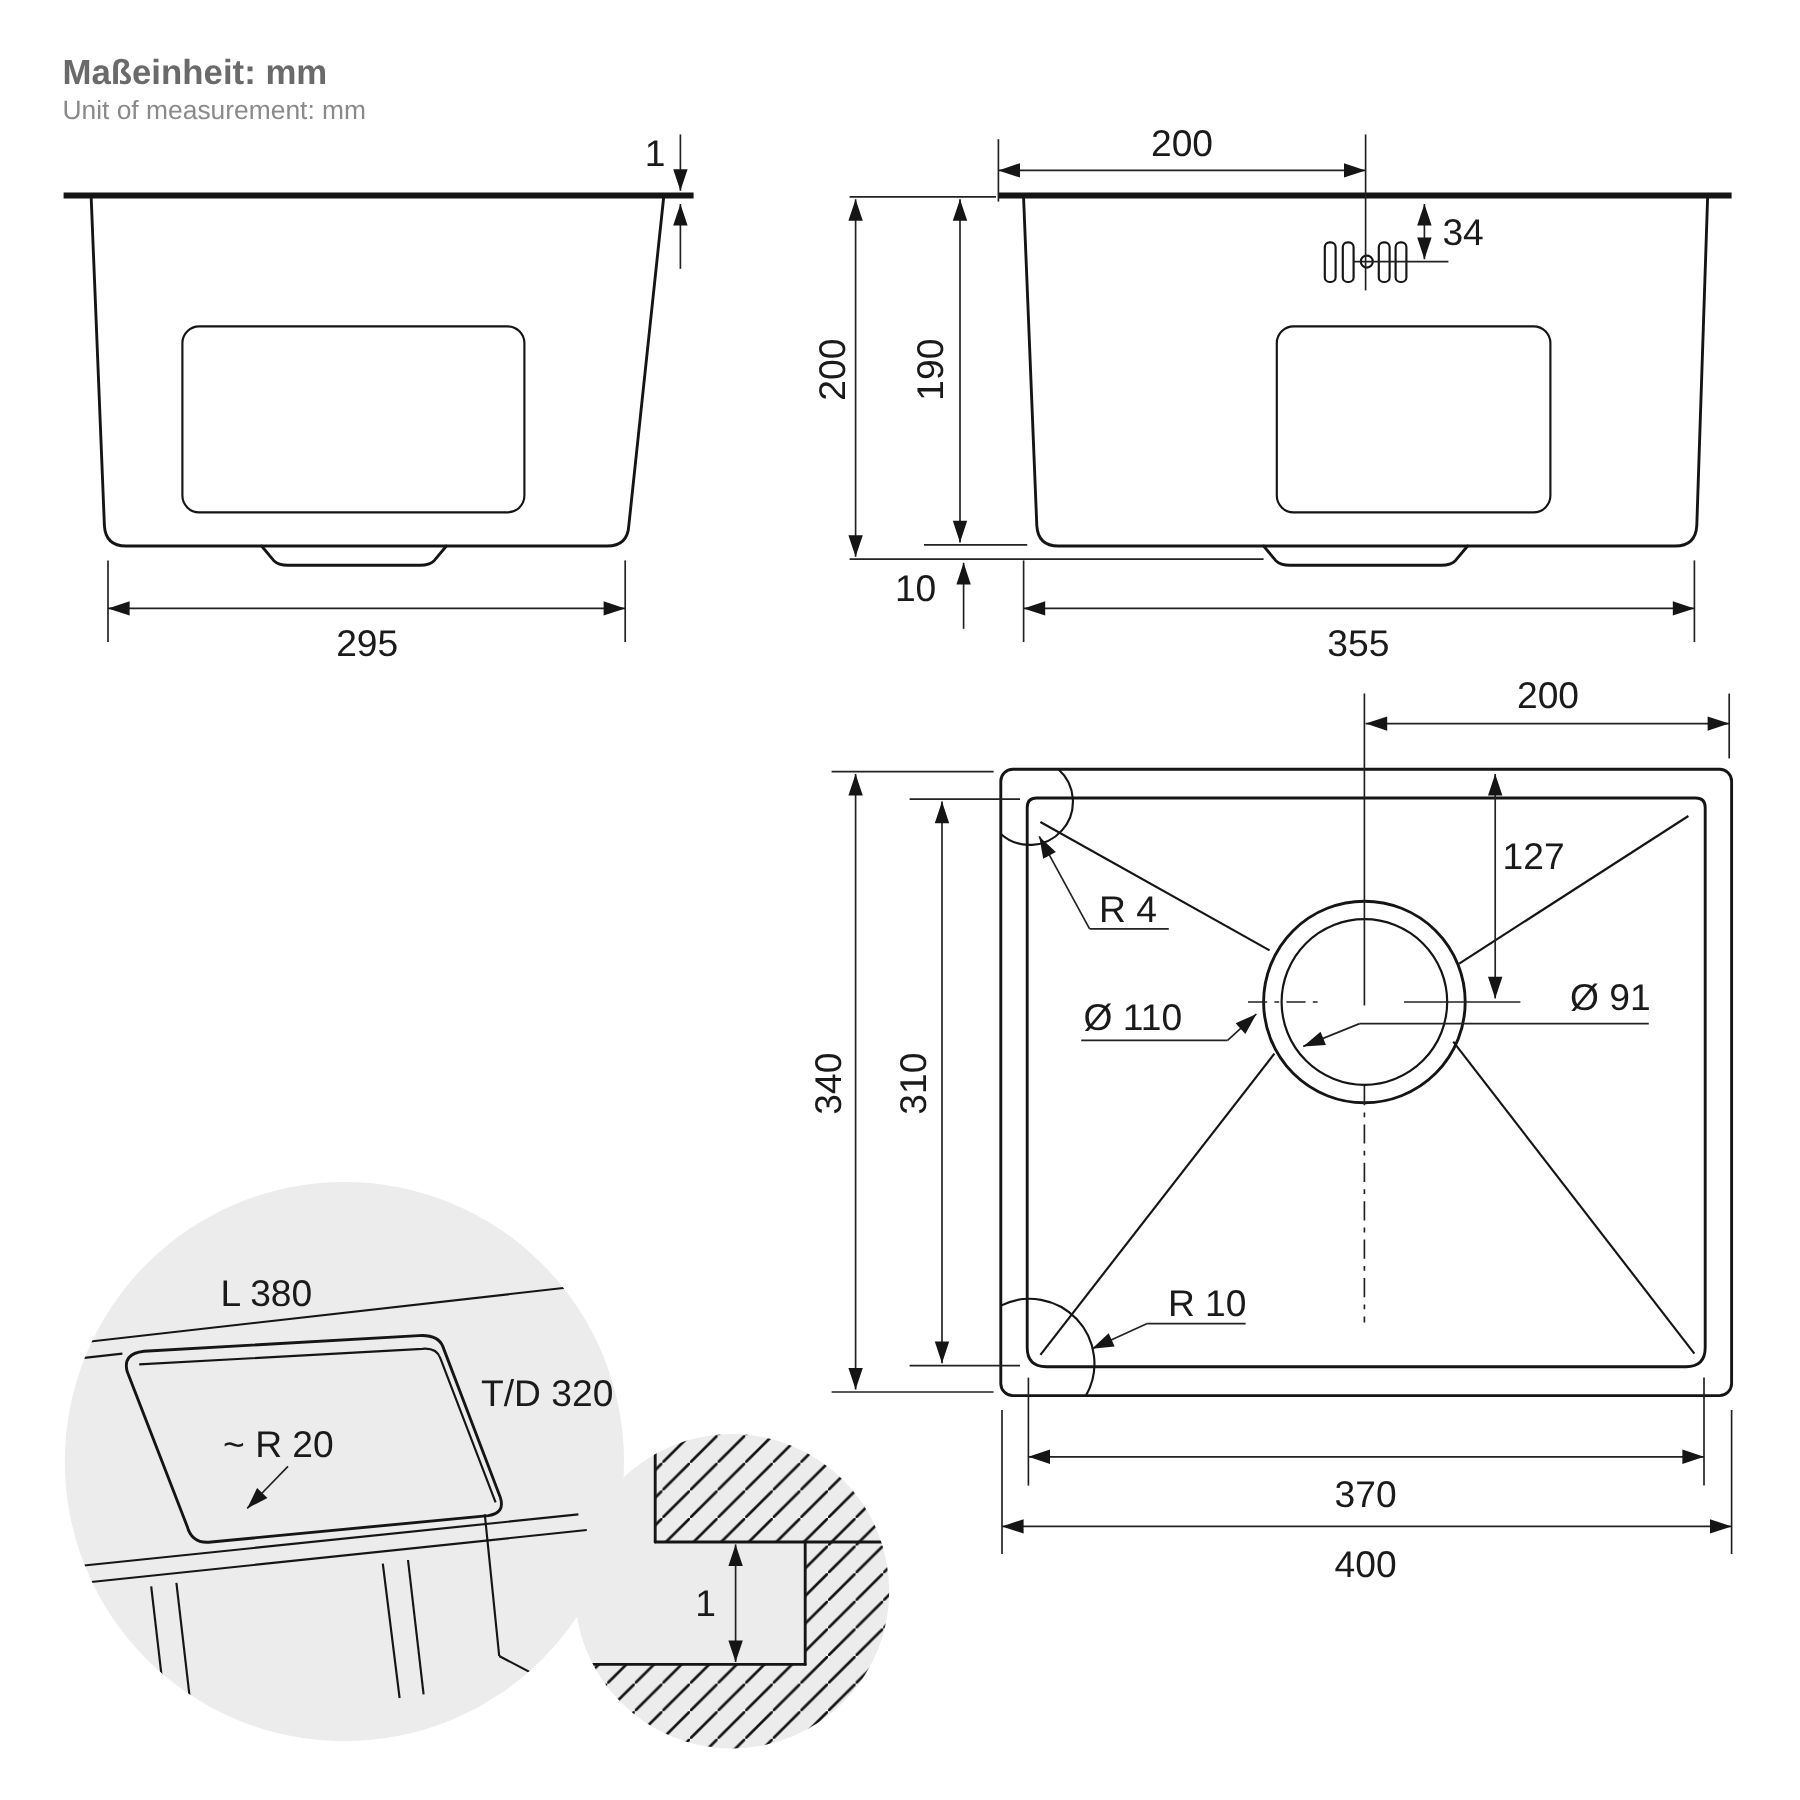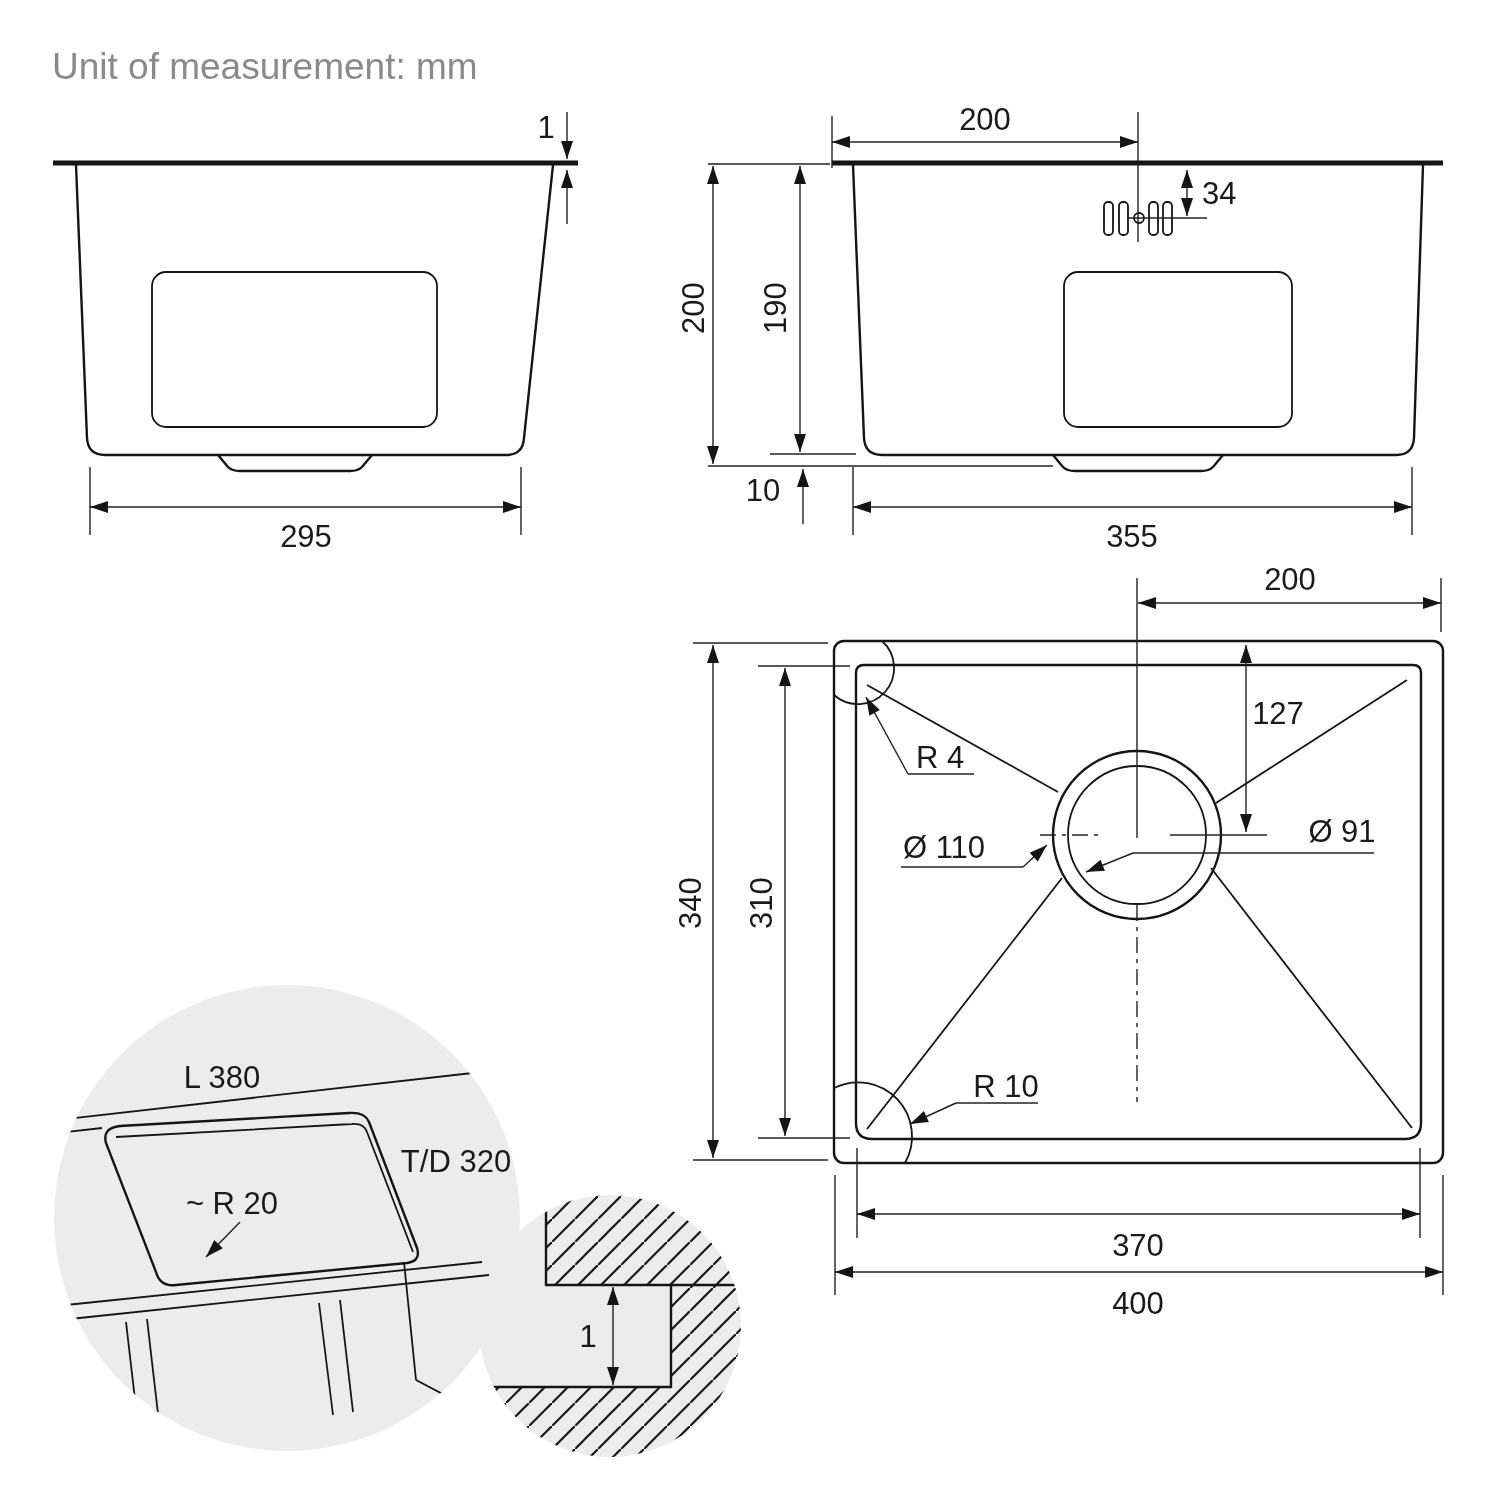--- a/index.html
+++ b/index.html
@@ -3,36 +3,37 @@
 <meta charset="utf-8">
 <style>
   :root{
     --line:#151515; --dimension:#222222; --text:#1a1a1a;
     --title:#6a6a6a; --subtitle:#8a8a8a; --circle_fill:#ececec; --background:#ffffff;
   }
   html,body{margin:0;padding:0;}
   body{width:1500px;height:1500px;background:var(--background);font-family:"Liberation Sans",sans-serif;position:relative;overflow:hidden;}
   .hdr{position:absolute;left:52px;top:44px;line-height:1.22;}
   .hdr .t1{font-size:29px;font-weight:bold;color:var(--title);}
-  .hdr .t2{font-size:37px;color:var(--subtitle);}
+  .hdr .t2{font-size:22px;color:var(--subtitle);}
   svg{position:absolute;left:0;top:0;}
   text{font-family:"Liberation Sans",sans-serif;font-size:31px;fill:var(--text);}
   .obj{stroke:var(--line);stroke-width:2.4;fill:none;stroke-linecap:round;}
   .obj-thin{stroke:var(--line);stroke-width:1.8;fill:none;}
   .rim{stroke:var(--line);stroke-width:5;fill:none;}
   .dim{stroke:var(--dimension);stroke-width:1.4;fill:none;}
   .cl{stroke:var(--dimension);stroke-width:1.4;fill:none;}
   .dd{stroke:var(--dimension);stroke-width:1.4;fill:none;stroke-dasharray:16 6 4 6;}
   .gray{fill:var(--circle_fill);}
   .hatchline{stroke:var(--line);stroke-width:2.2;}
 </style>
 </head>
 <body>
 
 <div class="hdr">
+  <div class="t1">Maßeinheit: mm</div>
   <div class="t2">Unit of measurement: mm</div>
 </div>
 
 <svg width="1500" height="1500" viewBox="0 0 1500 1500">
   <defs>
     <marker id="arrow" markerUnits="userSpaceOnUse" markerWidth="20" markerHeight="14" refX="19" refY="7" orient="auto-start-reverse">
       <path d="M1 1 L19 7 L1 13 Z" fill="#151515"></path>
     </marker>
     <pattern id="hatch" patternUnits="userSpaceOnUse" width="23" height="23">
       <path class="hatchline" d="M-6 29 L29 -6"></path>

